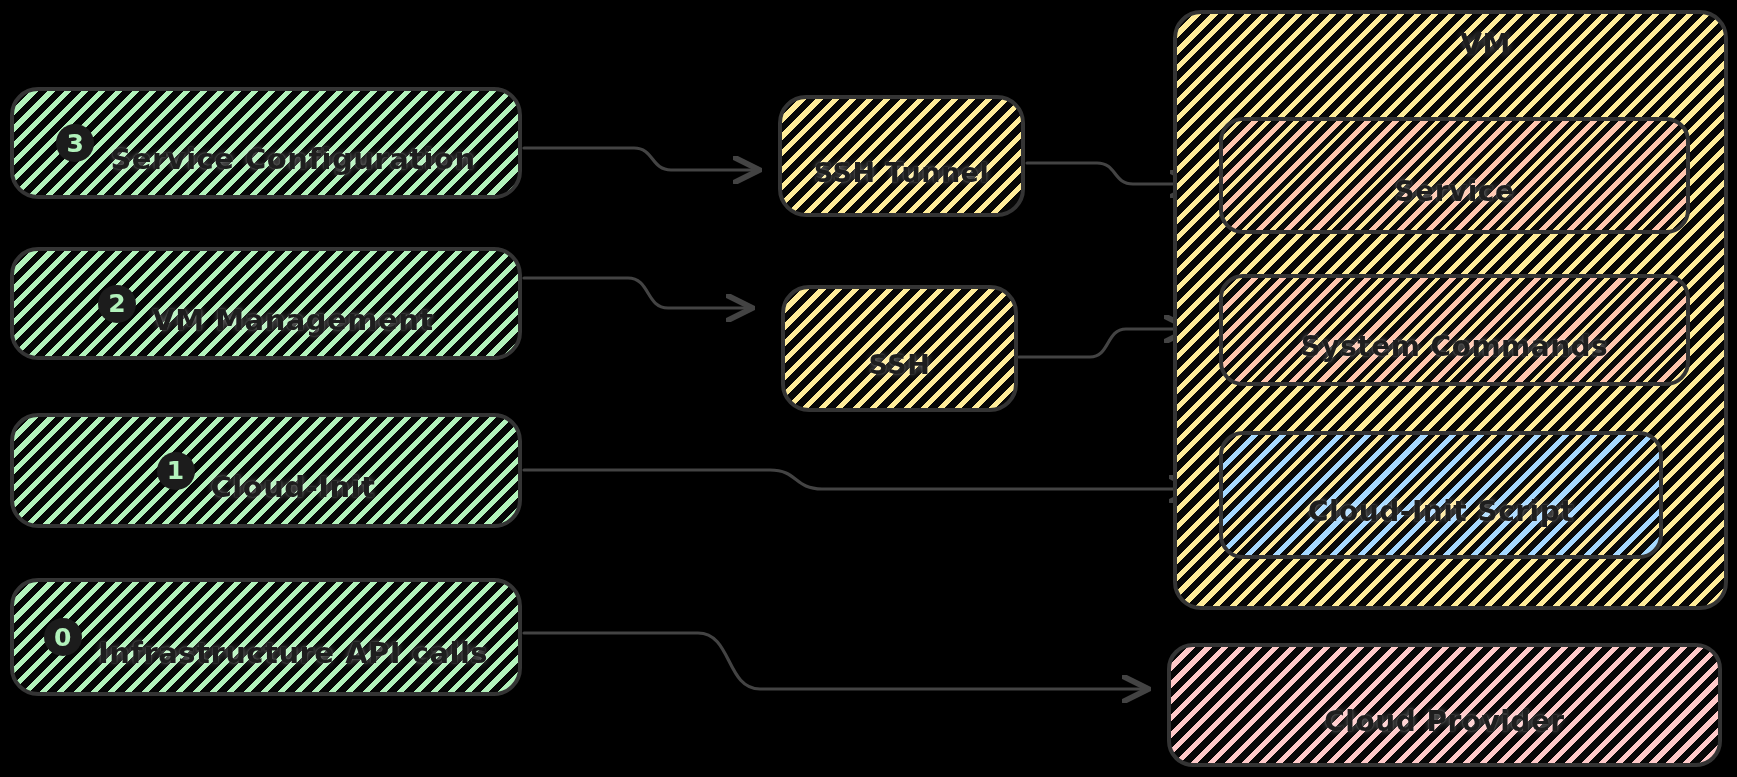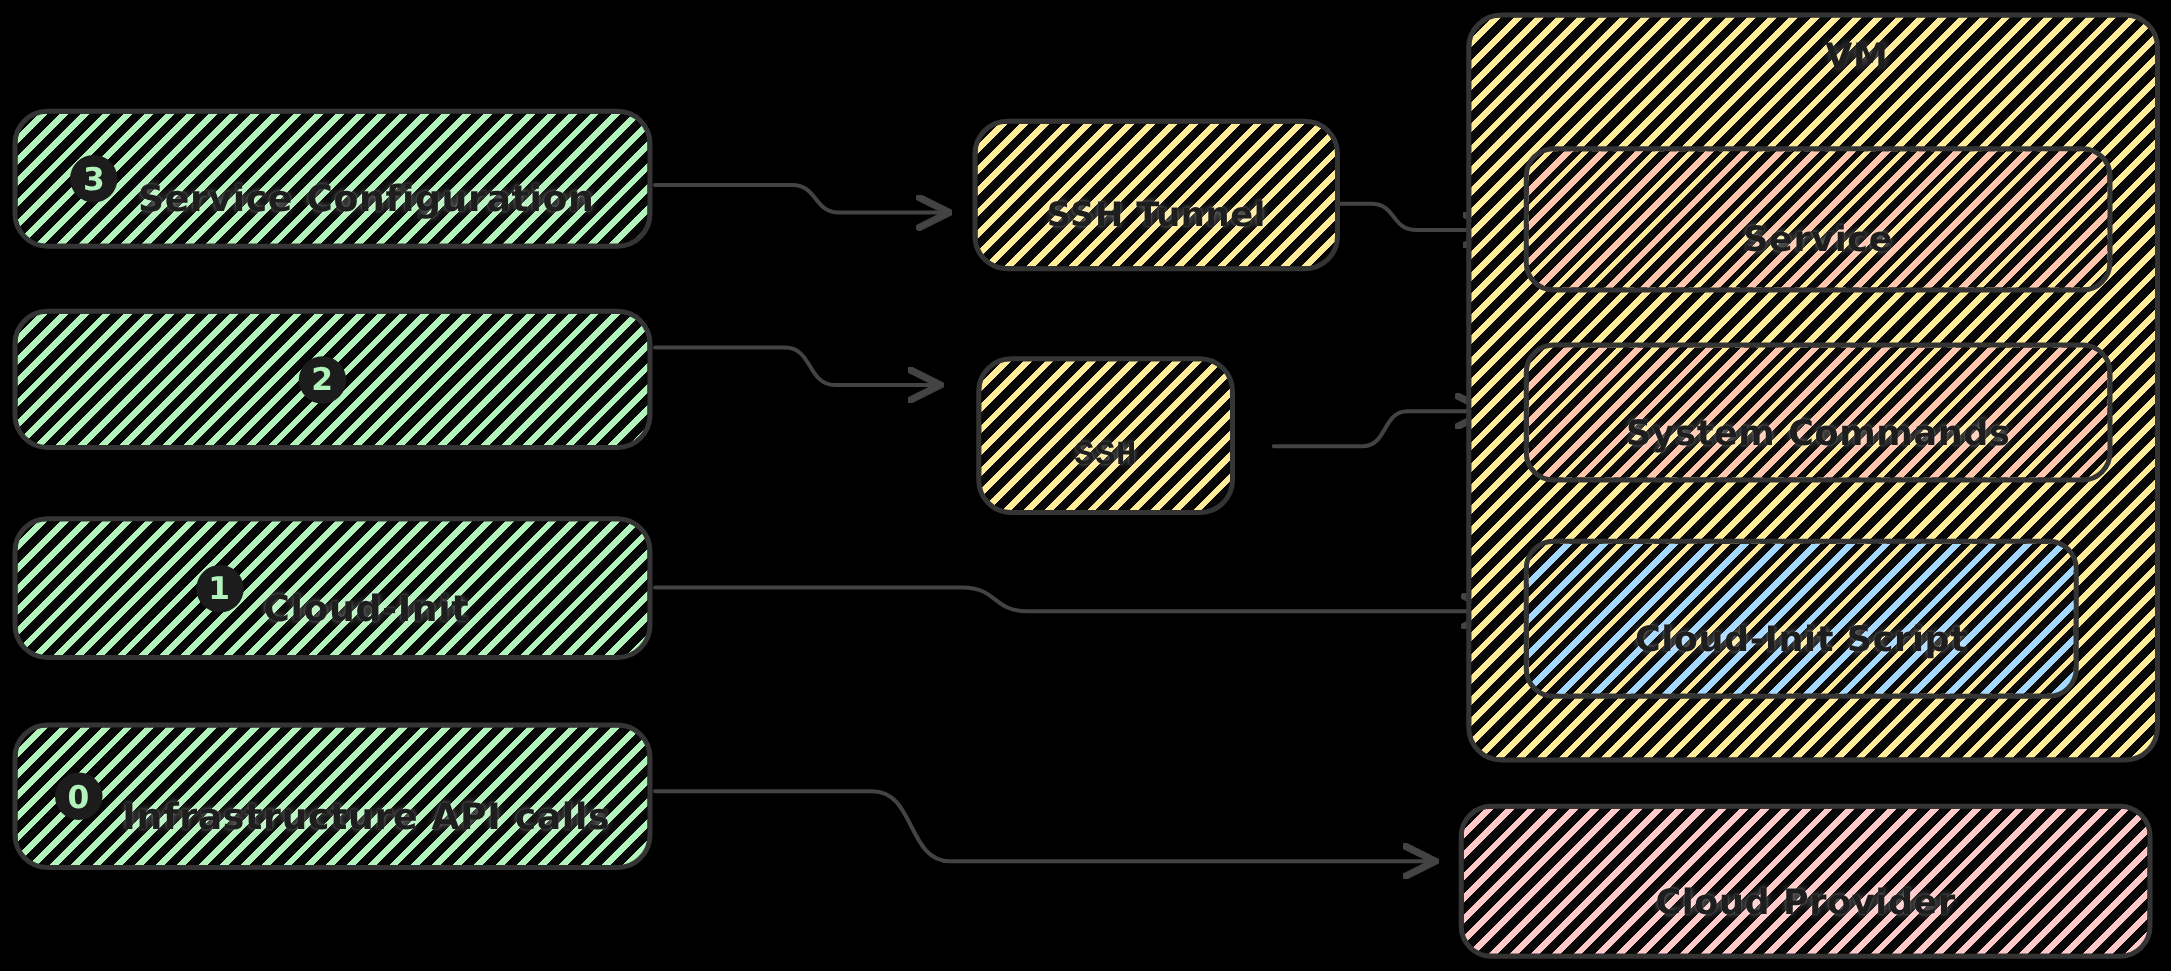--- a/index.html
+++ b/index.html
@@ -57,22 +57,22 @@
     font-size: 25px;
     font-weight: bold;
     margin-right: 16px;
   }
   
   #node-service-configuration { left: 10px;  top: 87px;  width: 512px; height: 112px; }
   #node-vm-management         { left: 10px;  top: 247px; width: 512px; height: 113px; }
   #node-cloud-init            { left: 10px;  top: 413px; width: 512px; height: 115px; }
   #node-infrastructure-api    { left: 10px;  top: 578px; width: 512px; height: 118px; }
   
-  #node-ssh-tunnel            { left: 778px; top: 95px;  width: 294px; height: 122px; }
-  #node-ssh                   { left: 781px; top: 285px; width: 207px; height: 127px; font-family: Liberation Mono, monospace; }
+  #node-ssh-tunnel            { left: 778px; top: 95px;  width: 247px; height: 122px; }
+  #node-ssh                   { left: 781px; top: 285px; width: 237px; height: 127px; }
   
   #node-vm {
     left: 1173px; top: 10px; width: 555px; height: 600px;
     display: block;
   }
   #vm-title {
     position: absolute;
     top: 14px;
     left: 0;
     width: 100%;
@@ -123,20 +123,21 @@
     <path class="edge" d="M524,633 L698,633 C732,633 726,689 760,689 L1146,689" marker-end="url(#arrowhead)"></path>
   </svg>
 
   <div class="node green-node hatch-green" id="node-service-configuration">
     <span class="badge">3</span>
     <span class="label">Service Configuration</span>
   </div>
 
   <div class="node green-node hatch-green" id="node-vm-management">
     <span class="badge">2</span>
+    <span class="label">VM Management</span>
   </div>
 
   <div class="node green-node hatch-green" id="node-cloud-init">
     <span class="badge">1</span>
     <span class="label">Cloud-Init</span>
   </div>
 
   <div class="node green-node hatch-green" id="node-infrastructure-api">
     <span class="badge">0</span>
     <span class="label">Infrastructure API calls</span>

